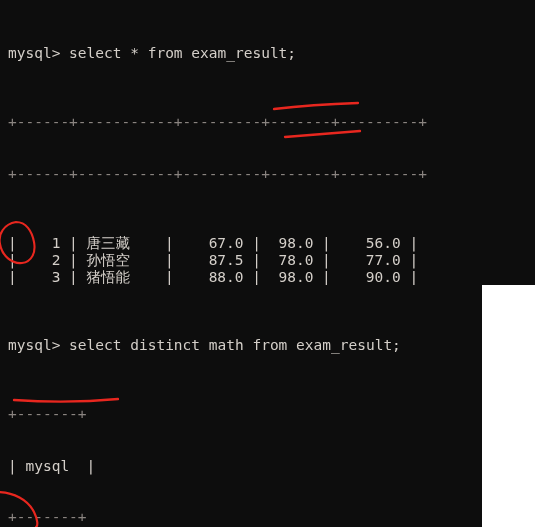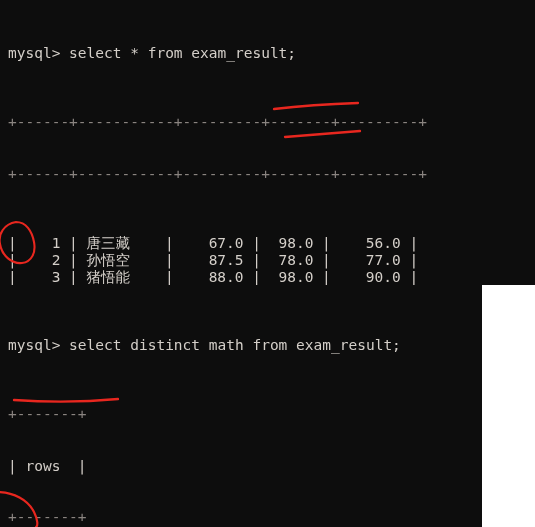--- a/index.html
+++ b/index.html
@@ -53,21 +53,21 @@
     <div class="line rule">+------+-----------+---------+-------+---------+</div>
     <div class="line">7 rows in set (0.00 sec)</div>
   </div>
 </div>
 
 <div class="term" id="term-bottom">
   <div style="position:absolute;left:0;top:18px;width:482px;">
     <div class="line">mysql&gt; select distinct math from exam_result;</div>
 
     <div class="line rule">+-------+</div>
-    <div class="line">| rows  |</div>
+    <div class="line">| mysql  |</div>
     <div class="line rule">+-------+</div>
 
     
 
     
     
   </div>
 </div>
 
 <svg id="annotations" viewBox="0 0 535 527">

